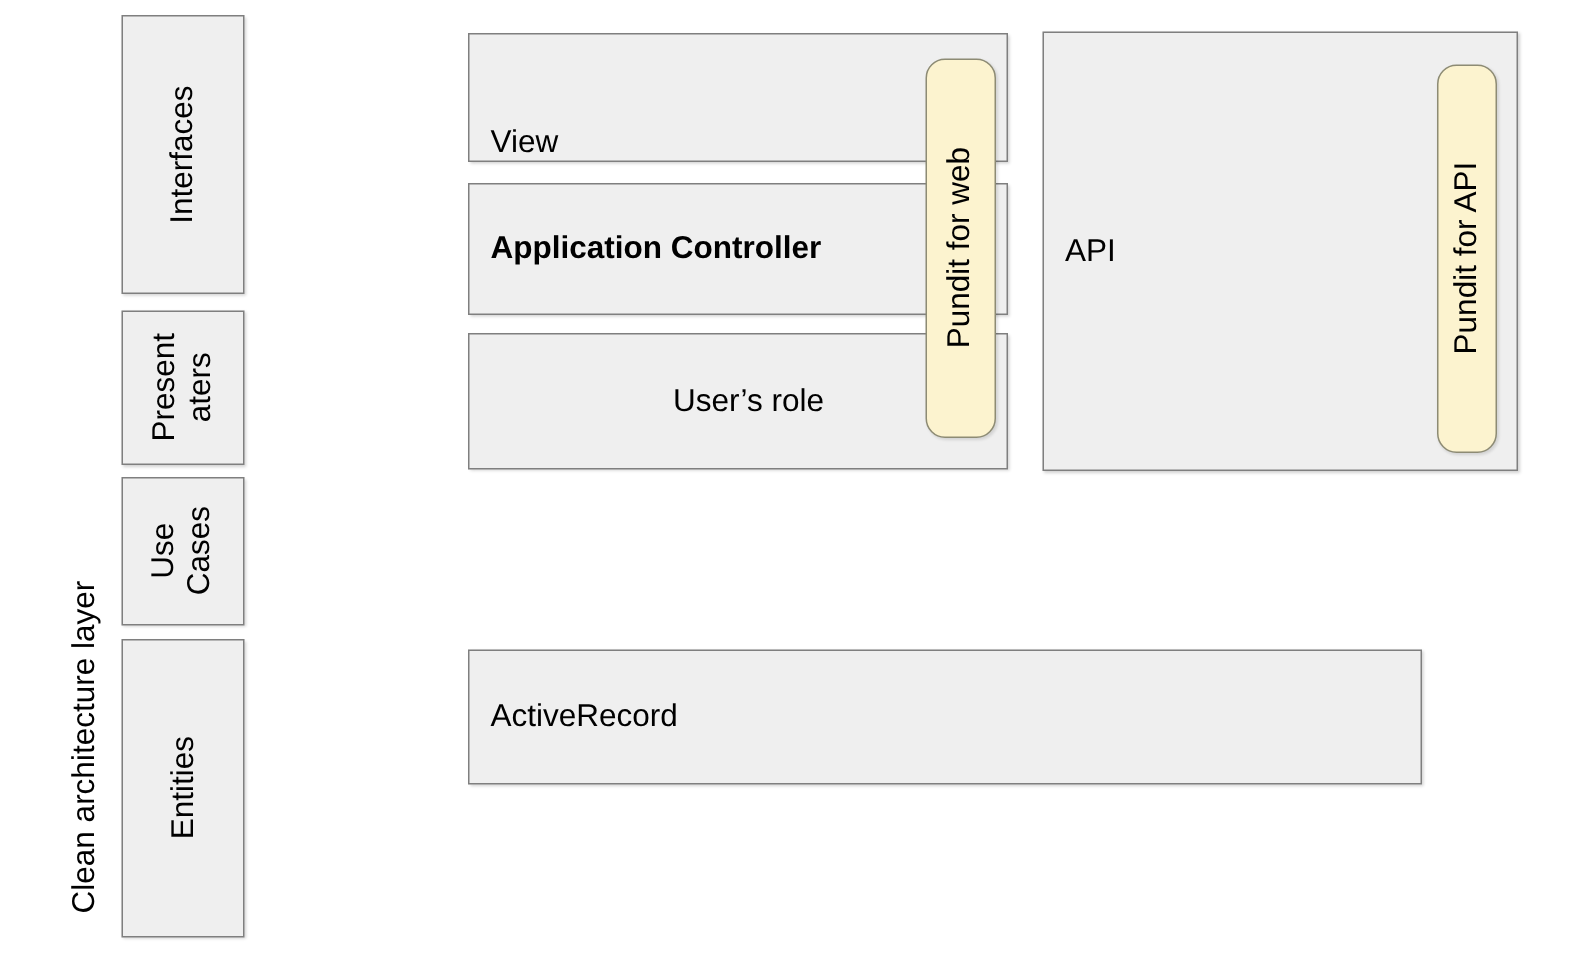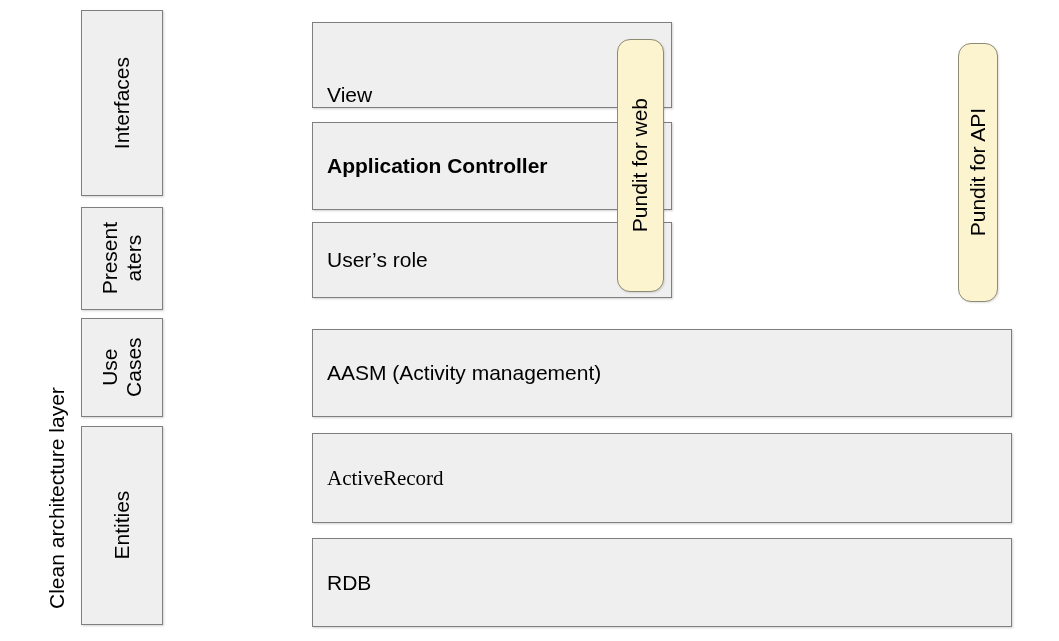--- a/index.html
+++ b/index.html
@@ -61,26 +61,26 @@
     border: none;
   }
   
   #side-label          { left: 36px;  top: 380px; width: 42px;  height: 236px; }
   #layer-interfaces    { left: 81px;  top: 10px;  width: 82px;  height: 186px; }
   #layer-presentaters  { left: 81px;  top: 207px; width: 82px;  height: 103px; }
   #layer-use-cases     { left: 81px;  top: 318px; width: 82px;  height: 99px;  }
   #layer-entities      { left: 81px;  top: 426px; width: 82px;  height: 199px; }
   #box-view            { left: 312px; top: 22px;  width: 360px; height: 86px; align-items: flex-end;  }
   #box-app-controller  { left: 312px; top: 122px; width: 360px; height: 88px; font-weight: bold;  }
-  #box-users-role      { left: 312px; top: 222px; width: 360px; height: 76px;  }
+  #box-users-role      { left: 312px; top: 222px; width: 360px; height: 91px; justify-content: center;  }
   #pill-pundit-web     { left: 617px; top: 39px;  width: 47px;  height: 253px; }
   #box-api             { left: 695px; top: 21px;  width: 317px; height: 293px; }
   #pill-pundit-api     { left: 958px; top: 43px;  width: 40px;  height: 259px; }
   #box-aasm            { left: 312px; top: 329px; width: 700px; height: 88px;  }
-  #box-activerecord    { left: 312px; top: 433px; width: 700px; height: 90px; font-family: Liberation Serif, serif;  }
+  #box-activerecord    { left: 312px; top: 433px; width: 636px; height: 90px;  }
   #box-rdb             { left: 312px; top: 538px; width: 700px; height: 89px;  }
 </style>
 </head>
 <body>
 
 <div id="canvas">
 
   <div id="side-label" class="side-label">
     <span class="rot">Clean architecture layer</span>
   </div>
@@ -107,28 +107,25 @@
     <span>Application Controller</span>
   </div>
   <div id="box-users-role" class="box h">
     <span>User’s role</span>
   </div>
 
   <div id="pill-pundit-web" class="pill">
     <span class="rot">Pundit for web</span>
   </div>
 
+  <div id="box-api" class="box h">
+    <span>API</span>
+  </div>
 
   <div id="pill-pundit-api" class="pill">
     <span class="rot">Pundit for API</span>
   </div>
 
-  <div id="box-aasm" class="box h">
-    <span>AASM (Activity management)</span>
-  </div>
   <div id="box-activerecord" class="box h">
     <span>ActiveRecord</span>
-  </div>
-  <div id="box-rdb" class="box h">
-    <span>RDB</span>
   </div>
 
 </div>
 
 </body></html>

